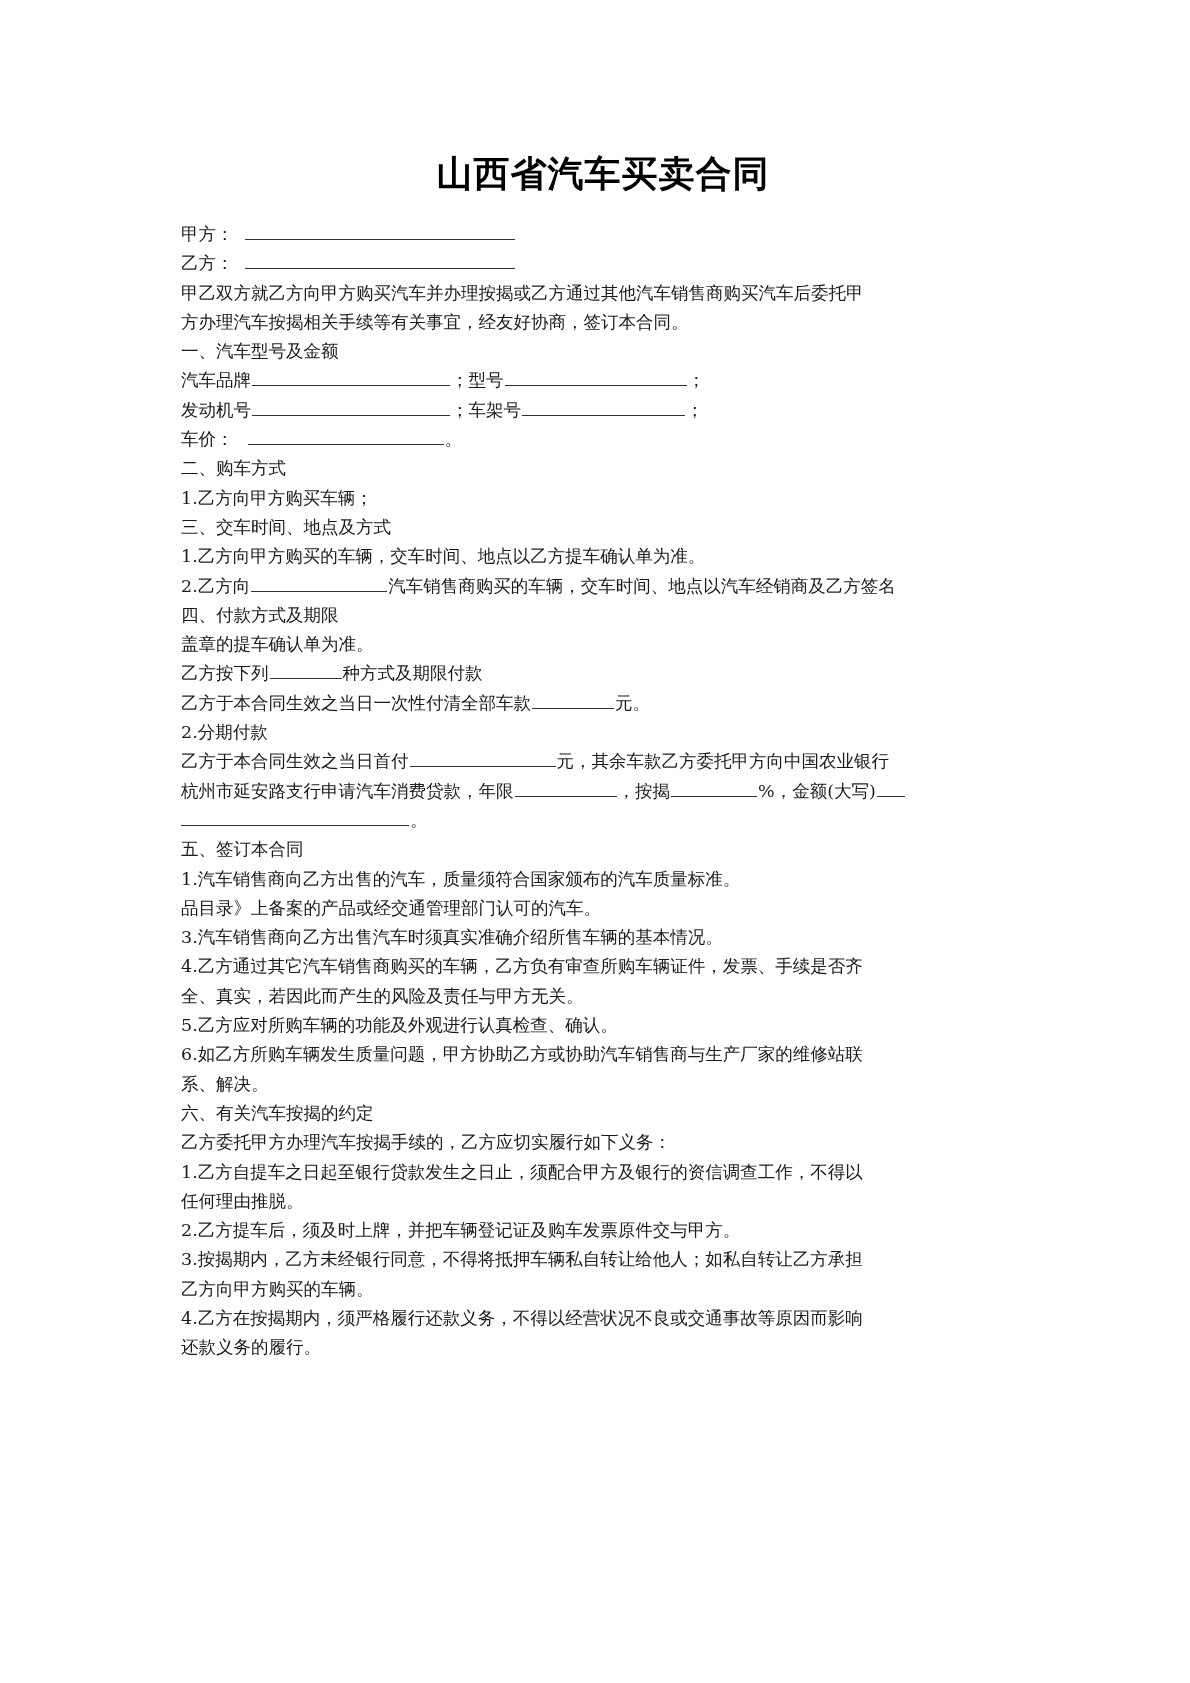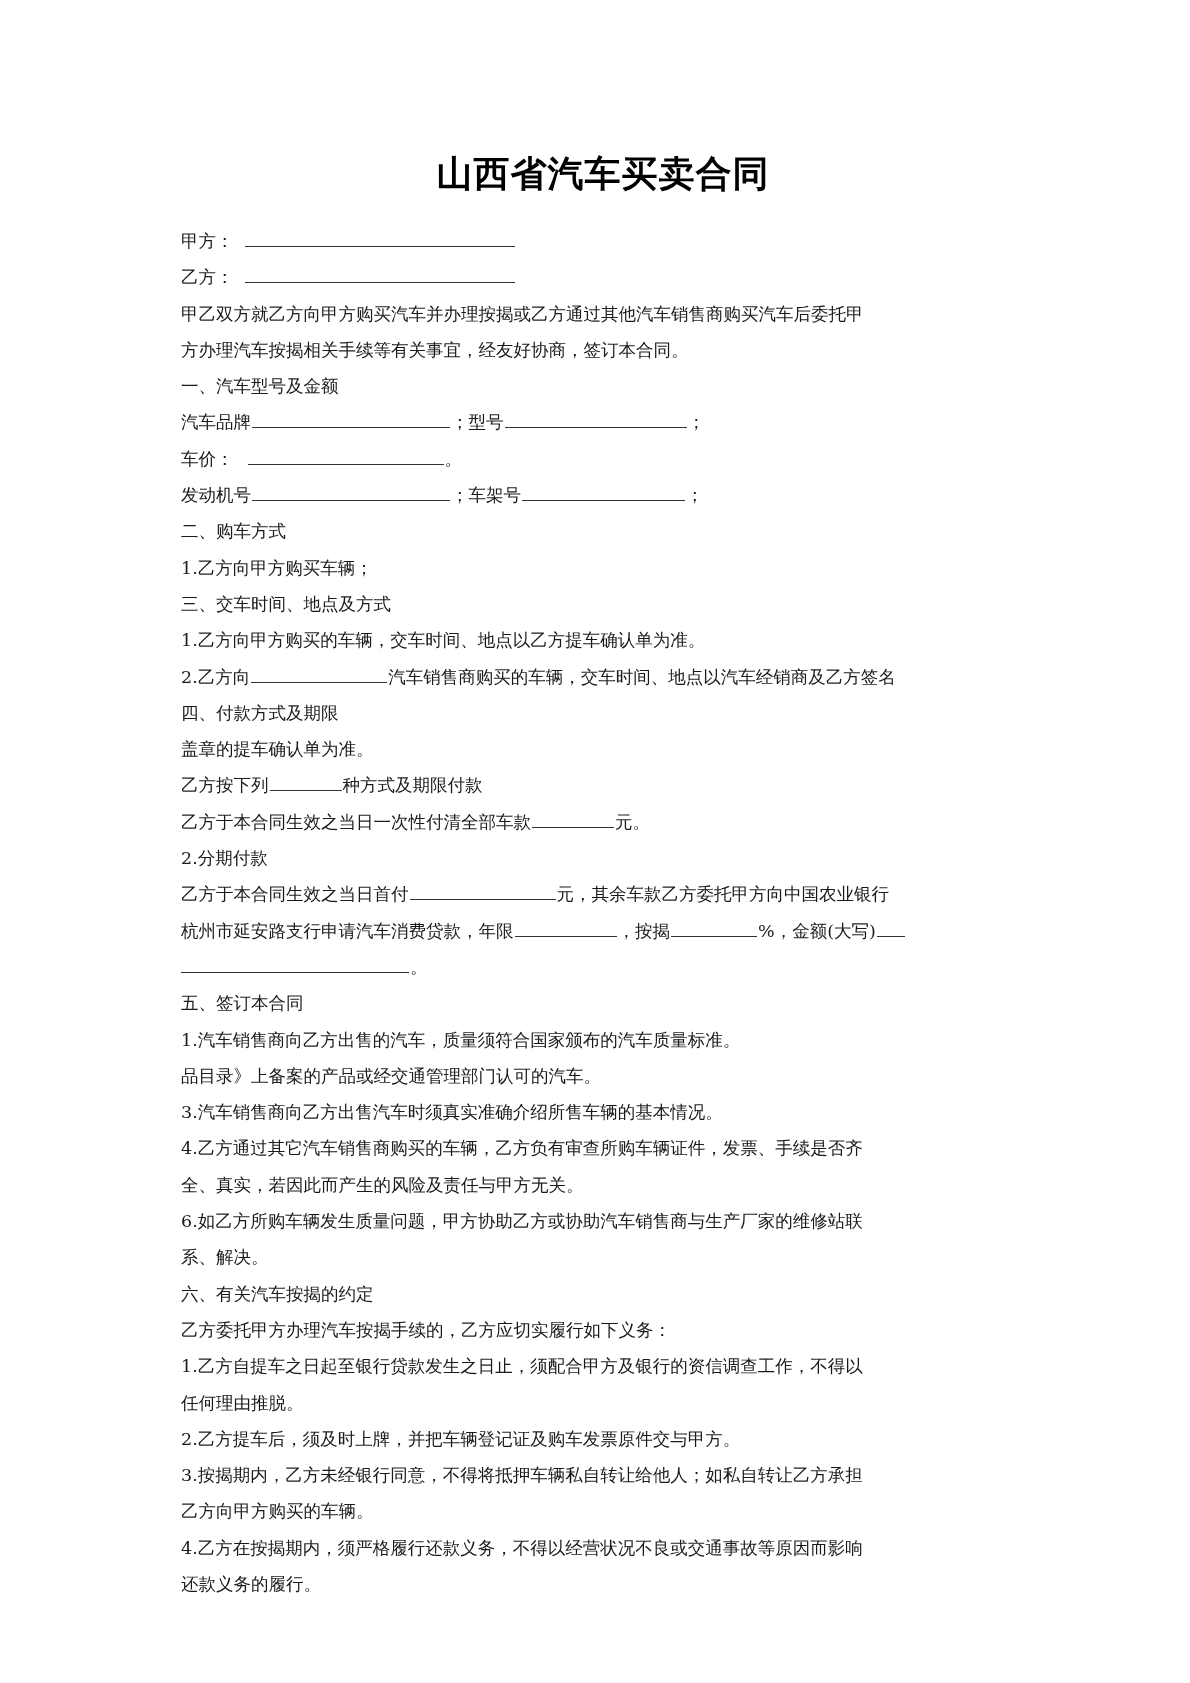--- a/index.html
+++ b/index.html
@@ -11,21 +11,21 @@
   .page { position: absolute; left: 0; top: 0; width: 1190px; height: 1683px; }
   .title {
     position: absolute; top: 150px; left: 8px; width: 1190px; text-align: center;
     font-family: "DejaVu Sans", "Liberation Sans", sans-serif;
     font-size: 36px; font-weight: bold; letter-spacing: 1px; color: #000;
   }
   .body {
     position: absolute; left: 181px; top: 220px; width: 840px;
     font-size: 17.5px; line-height: 29.3px;
   }
-  .line { white-space: nowrap; height: 29.3px; margin-top: 7px; }
+  .line { white-space: nowrap; height: 29.3px; }
   .blank {
     display: inline-block; border-bottom: 1px solid #333; height: 18px;
     vertical-align: baseline; margin: 0 1px;
   }
 </style>
 </head>
 <body>
 
 <div class="page">
   <div class="title">山西省汽车买卖合同</div>
@@ -40,24 +40,24 @@
       <span class="blank" style="width:270px;margin-left:6px"></span>
     </div>
     <div class="line">甲乙双方就乙方向甲方购买汽车并办理按揭或乙方通过其他汽车销售商购买汽车后委托甲</div>
     <div class="line">方办理汽车按揭相关手续等有关事宜，经友好协商，签订本合同。</div>
 
     <div class="line">一、汽车型号及金额</div>
     <div class="line">
       <span>汽车品牌</span><span class="blank" style="width:198px"></span><span>；型号</span><span class="blank" style="width:182px"></span><span>；</span>
     </div>
     <div class="line">
-      <span>车价：</span><span class="blank" style="width:196px;margin-left:14px"></span><span>。</span>
+      <span>发动机号</span><span class="blank" style="width:198px"></span><span>；车架号</span><span class="blank" style="width:163px"></span><span>；</span>
     </div>
     <div class="line">
-      <span>发动机号</span><span class="blank" style="width:198px"></span><span>；车架号</span><span class="blank" style="width:163px"></span><span>；</span>
+      <span>车价：</span><span class="blank" style="width:196px;margin-left:14px"></span><span>。</span>
     </div>
 
     <div class="line">二、购车方式</div>
     <div class="line">1.乙方向甲方购买车辆；</div>
 
     <div class="line">三、交车时间、地点及方式</div>
     <div class="line">1.乙方向甲方购买的车辆，交车时间、地点以乙方提车确认单为准。</div>
     <div class="line">
       <span>2.乙方向</span><span class="blank" style="width:136px"></span><span>汽车销售商购买的车辆，交车时间、地点以汽车经销商及乙方签名</span>
     </div>
@@ -80,20 +80,21 @@
     <div class="line">
       <span class="blank" style="width:228px;margin-left:0"></span><span>。</span>
     </div>
 
     <div class="line">五、签订本合同</div>
     <div class="line">1.汽车销售商向乙方出售的汽车，质量须符合国家颁布的汽车质量标准。</div>
     <div class="line">品目录》上备案的产品或经交通管理部门认可的汽车。</div>
     <div class="line">3.汽车销售商向乙方出售汽车时须真实准确介绍所售车辆的基本情况。</div>
     <div class="line">4.乙方通过其它汽车销售商购买的车辆，乙方负有审查所购车辆证件，发票、手续是否齐</div>
     <div class="line">全、真实，若因此而产生的风险及责任与甲方无关。</div>
+    <div class="line">5.乙方应对所购车辆的功能及外观进行认真检查、确认。</div>
     <div class="line">6.如乙方所购车辆发生质量问题，甲方协助乙方或协助汽车销售商与生产厂家的维修站联</div>
     <div class="line">系、解决。</div>
 
     <div class="line">六、有关汽车按揭的约定</div>
     <div class="line">乙方委托甲方办理汽车按揭手续的，乙方应切实履行如下义务：</div>
     <div class="line">1.乙方自提车之日起至银行贷款发生之日止，须配合甲方及银行的资信调查工作，不得以</div>
     <div class="line">任何理由推脱。</div>
     <div class="line">2.乙方提车后，须及时上牌，并把车辆登记证及购车发票原件交与甲方。</div>
     <div class="line">3.按揭期内，乙方未经银行同意，不得将抵押车辆私自转让给他人；如私自转让乙方承担</div>
     <div class="line">乙方向甲方购买的车辆。</div>

